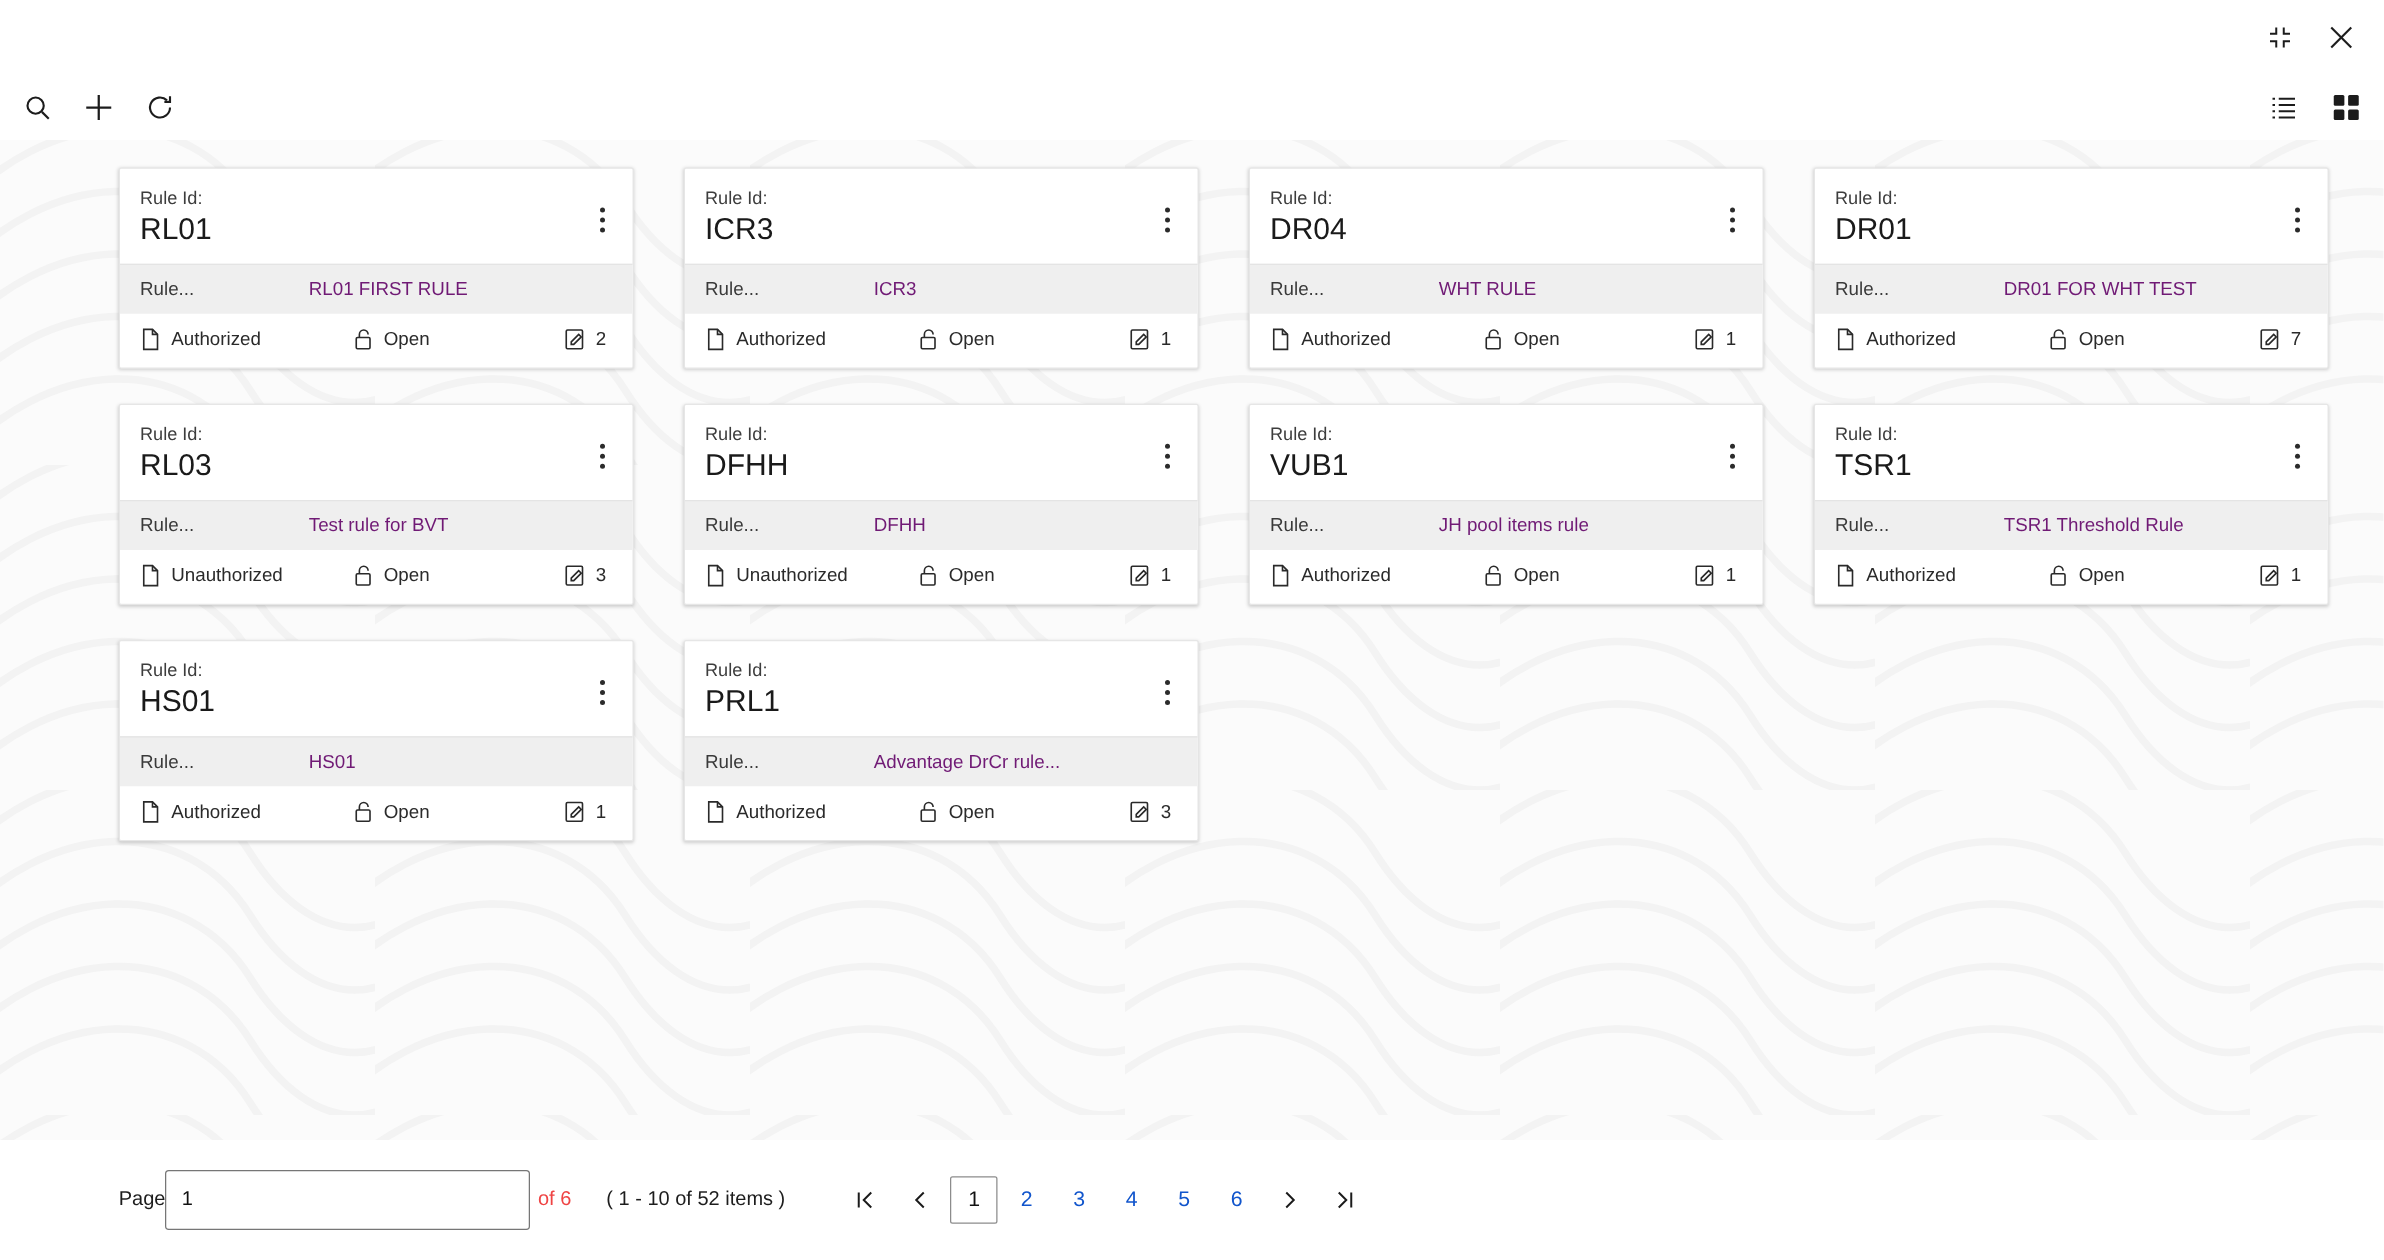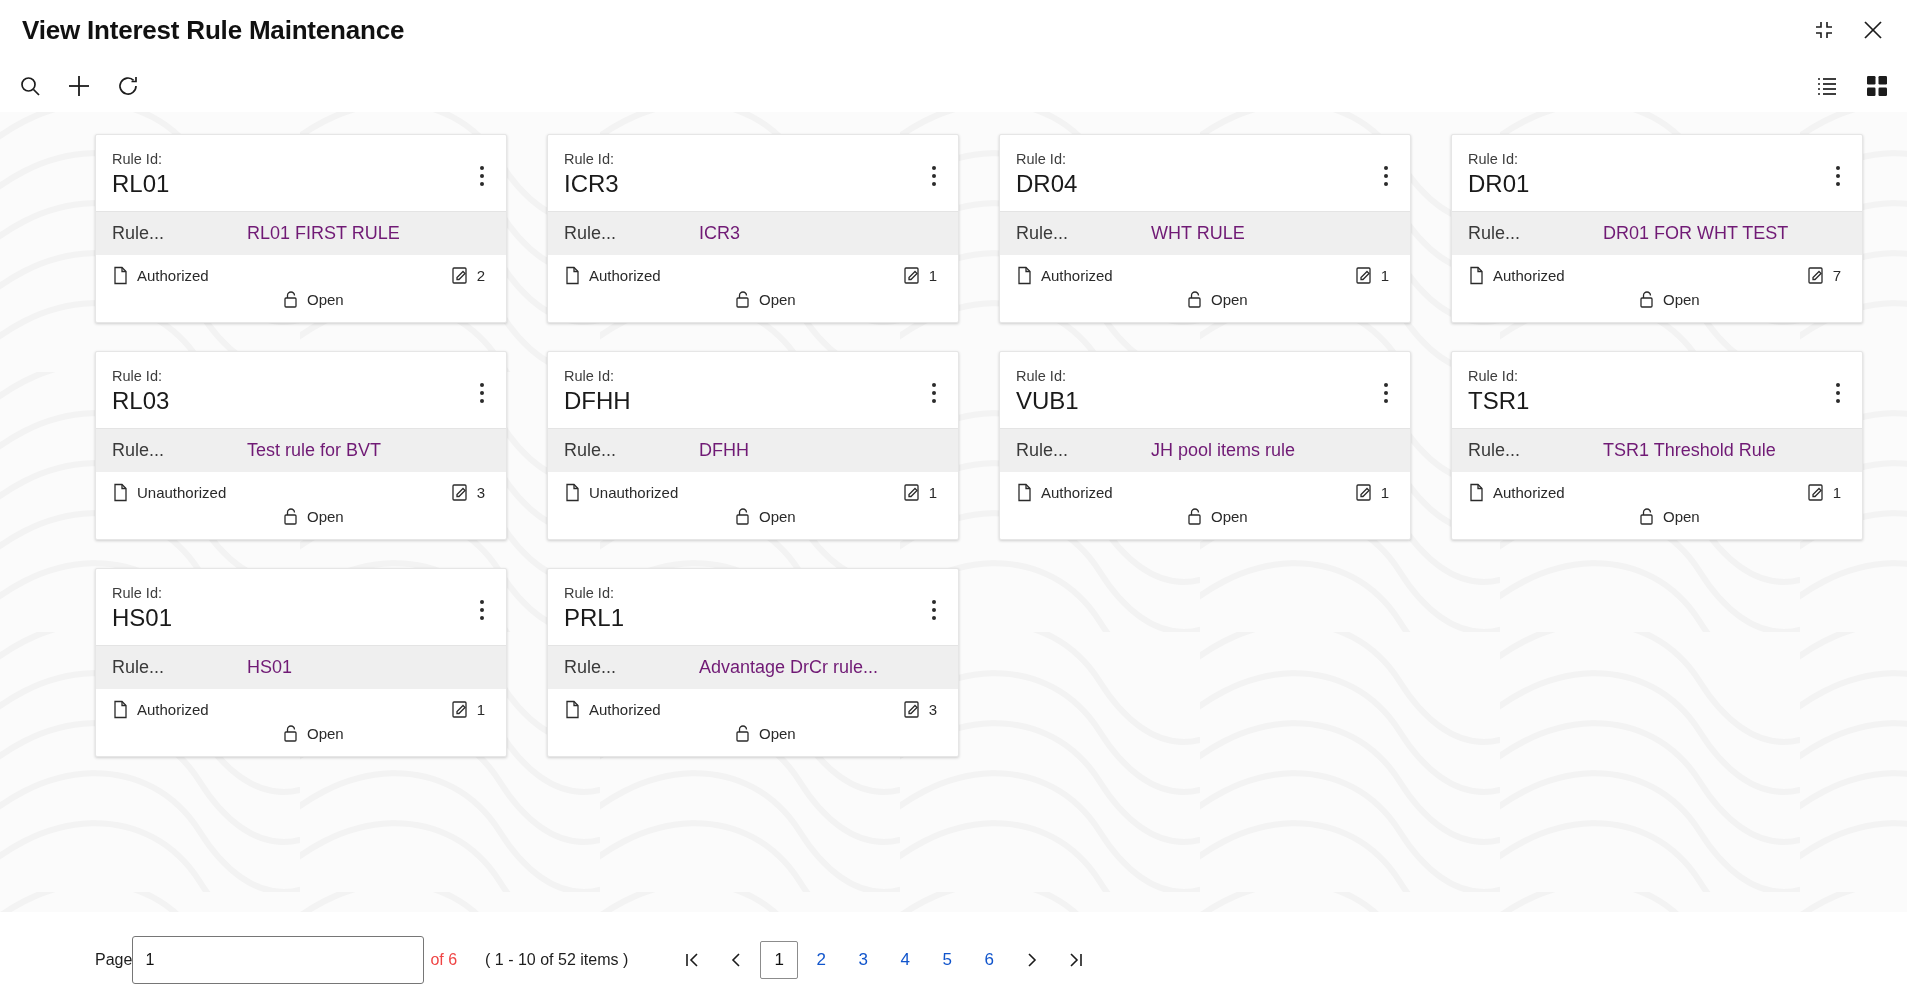--- a/index.html
+++ b/index.html
@@ -120,36 +120,36 @@
   .kebab i {
     width: 4px; height: 4px; border-radius: 50%;
     background: #2b2b2b;
     display: block;
   }
   .card-desc {
     background: #efefef;
     display: flex;
     align-items: center;
     padding: 11px 16px;
-    font-size: 18px;
+    font-size: 15px;
     color: #2b2b2b;
     border-top: 1px solid #e4e4e4;
   }
   .desc-key { width: 135px; color: #3a3a3a; }
   .desc-val { font-weight: normal; color: #701a75; }
   .card-foot {
     display: flex;
     align-items: flex-start;
     padding: 11px 21px 13px 16px;
     font-size: 15px;
     color: #2a2a2a;
   }
   .foot-item { display: flex; align-items: center; gap: 8px; }
   .foot-status { width: 170px; }
-  .foot-lock { width: 120px; margin-top: 24px; }
+  .foot-lock { width: 120px; }
   .foot-count { margin-left: auto; display: flex; align-items: center; gap: 8px; }
 
   
   .footer {
     position: relative;
     height: 96px;
     background: #ffffff;
     display: flex;
     align-items: center;
     padding: 0 22px 0 95px;
@@ -191,21 +191,20 @@
     background: #fff;
   }
   svg { display:block; }
 </style>
 </head>
 <body>
 
 <div id="app">
 
   <div class="titlebar">
-    <div class="title">View Interest Rule Maintenance</div>
     <div class="titlebar-actions">
       <span class="icon-btn">
         <svg width="22" height="22" viewBox="0 0 22 22" fill="none" stroke="#1c1c1c" stroke-width="1.6">
           <polyline points="3,8 8,8 8,3"></polyline>
           <polyline points="19,8 14,8 14,3"></polyline>
           <polyline points="3,14 8,14 8,19"></polyline>
           <polyline points="19,14 14,14 14,19"></polyline>
         </svg>
       </span>
       <span class="icon-btn">

